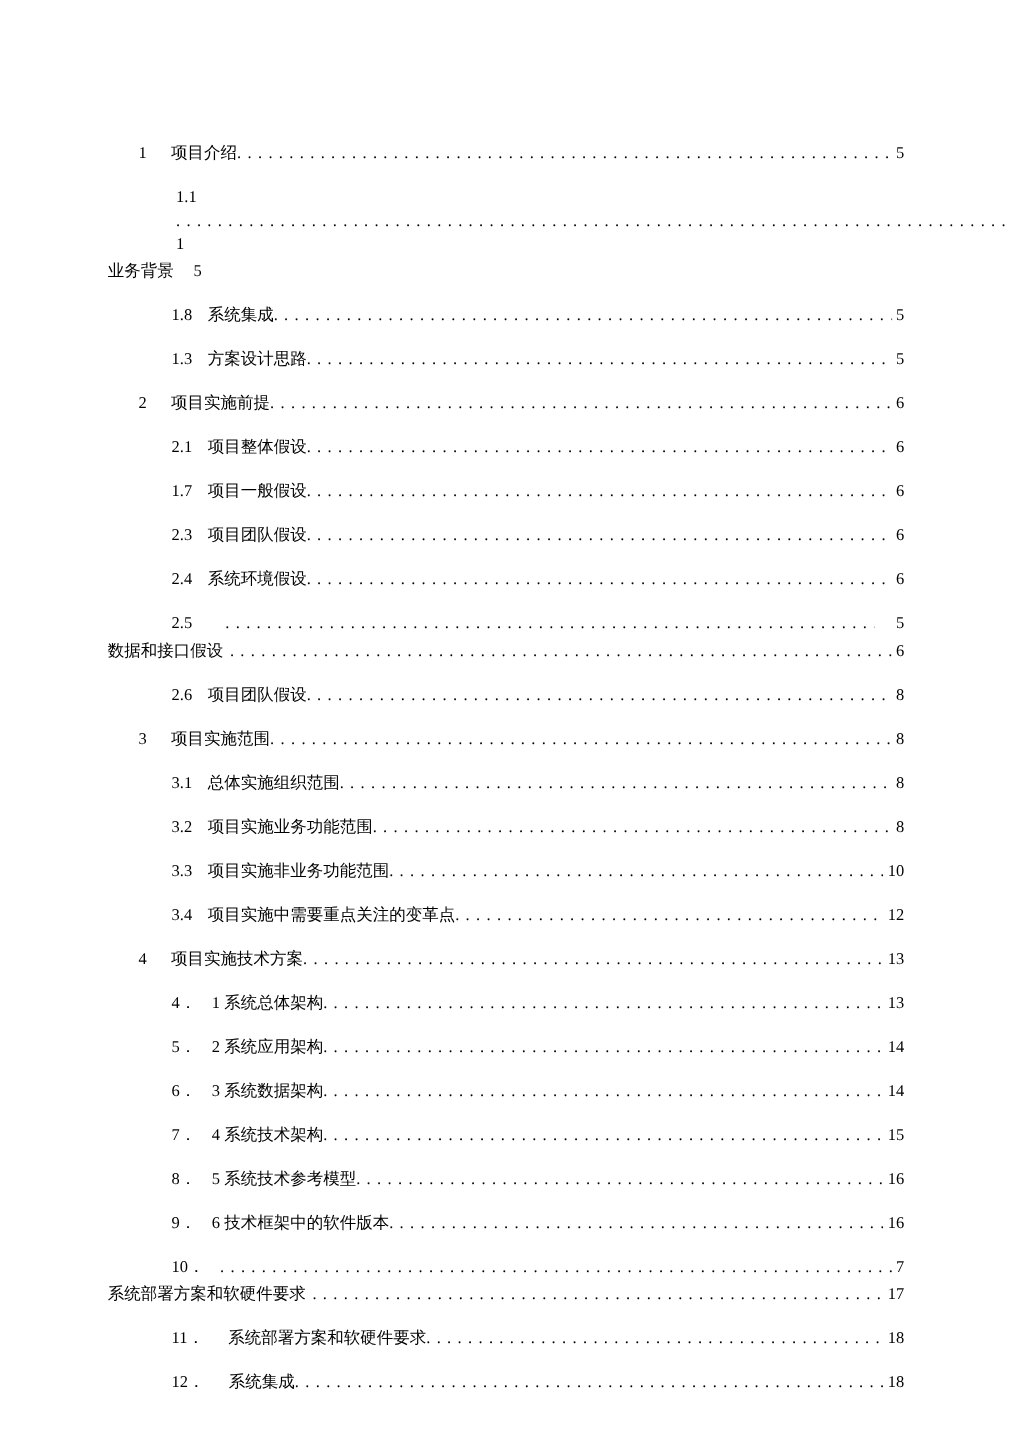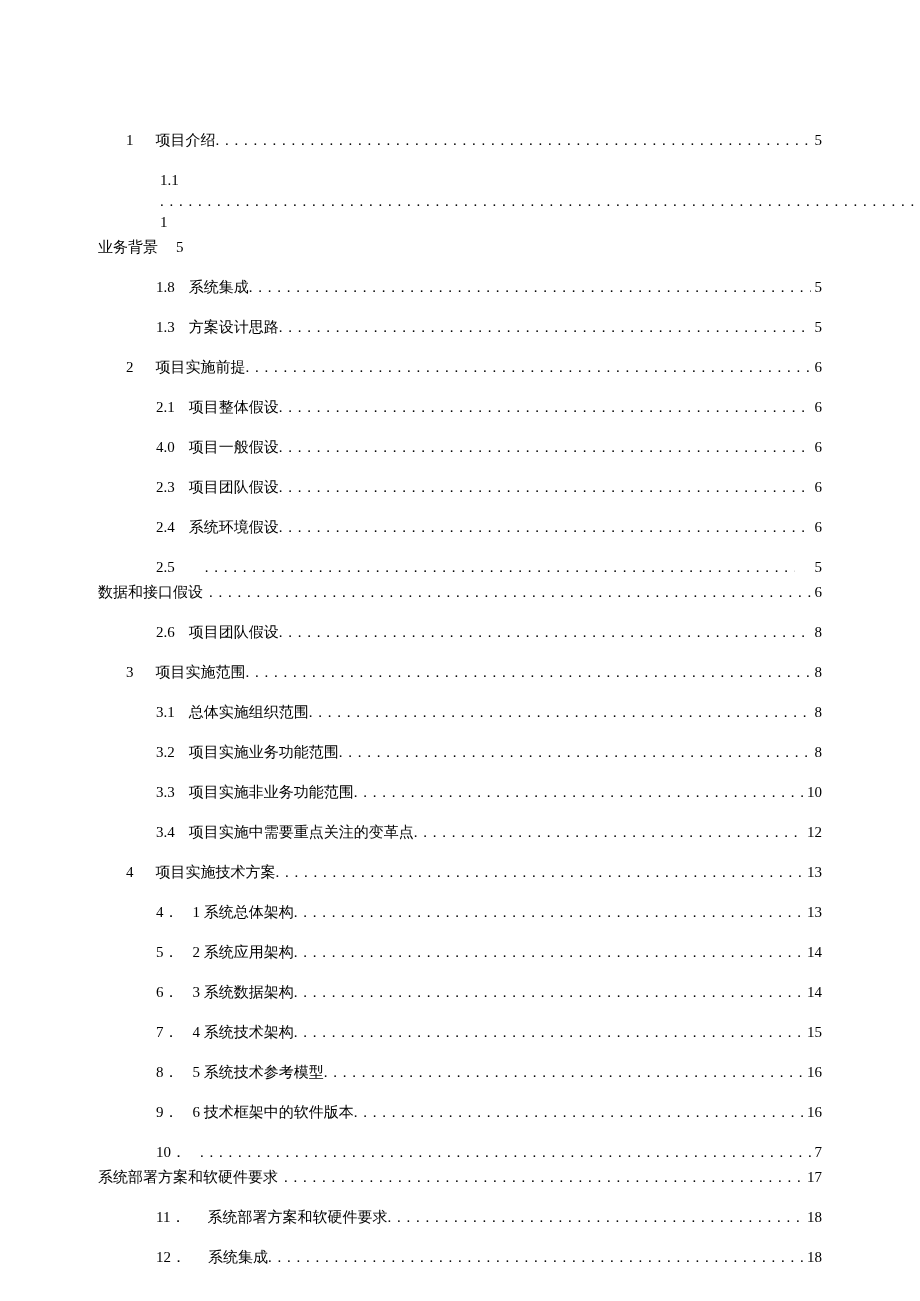--- a/index.html
+++ b/index.html
@@ -85,21 +85,21 @@
       <span class="leader">. . . . . . . . . . . . . . . . . . . . . . . . . . . . . . . . . . . . . . . . . . . . . . . . . . . . . . . . . . . . . . . . . . . . . . . . . . . . . . . . . . . . . . . . . . . . . . . . . . . . . . . . . . . . . . . . . . . . . . . . . . . . . . . . . . . . . . . . . . . . . . . . . . . . . . . . .</span>
       <span class="pg">6</span>
     </div>
     <div class="row l2">
       <span class="num">2.1</span>
       <span class="title">项目整体假设</span>
       <span class="leader">. . . . . . . . . . . . . . . . . . . . . . . . . . . . . . . . . . . . . . . . . . . . . . . . . . . . . . . . . . . . . . . . . . . . . . . . . . . . . . . . . . . . . . . . . . . . . . . . . . . . . . . . . . . . . . . . . . . . . . . . . . . . . . . . . . . . . . . . . . . . . . . . . . . . . . . . .</span>
       <span class="pg">6</span>
     </div>
     <div class="row l2">
-      <span class="num">4.0</span>
+      <span class="num">1.7</span>
       <span class="title">项目一般假设</span>
       <span class="leader">. . . . . . . . . . . . . . . . . . . . . . . . . . . . . . . . . . . . . . . . . . . . . . . . . . . . . . . . . . . . . . . . . . . . . . . . . . . . . . . . . . . . . . . . . . . . . . . . . . . . . . . . . . . . . . . . . . . . . . . . . . . . . . . . . . . . . . . . . . . . . . . . . . . . . . . . .</span>
       <span class="pg">6</span>
     </div>
     <div class="row l2">
       <span class="num">2.3</span>
       <span class="title">项目团队假设</span>
       <span class="leader">. . . . . . . . . . . . . . . . . . . . . . . . . . . . . . . . . . . . . . . . . . . . . . . . . . . . . . . . . . . . . . . . . . . . . . . . . . . . . . . . . . . . . . . . . . . . . . . . . . . . . . . . . . . . . . . . . . . . . . . . . . . . . . . . . . . . . . . . . . . . . . . . . . . . . . . . .</span>
       <span class="pg">6</span>
     </div>

